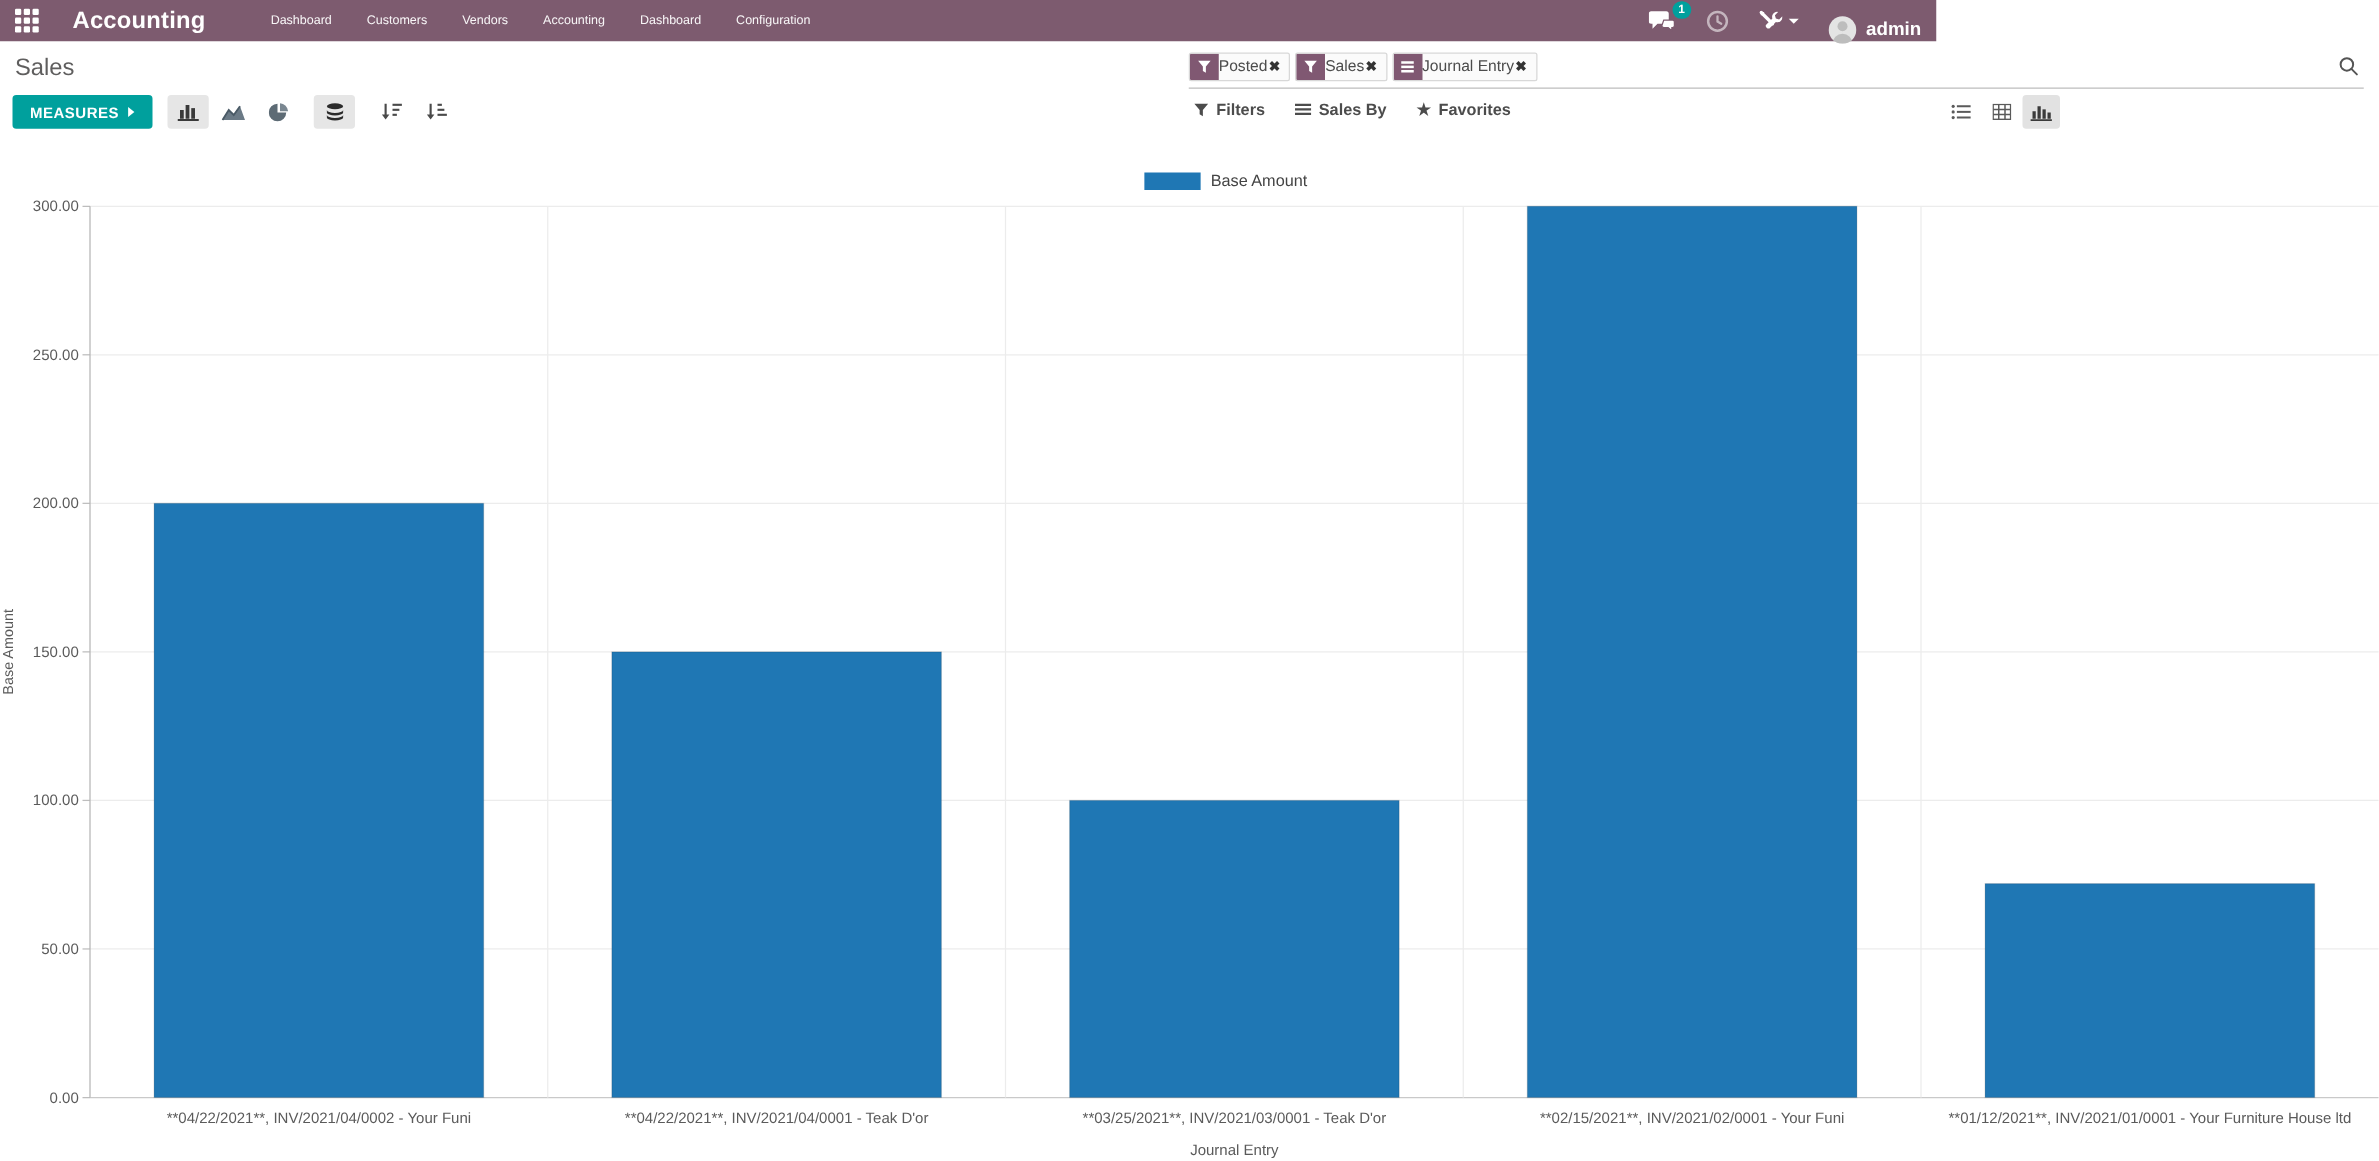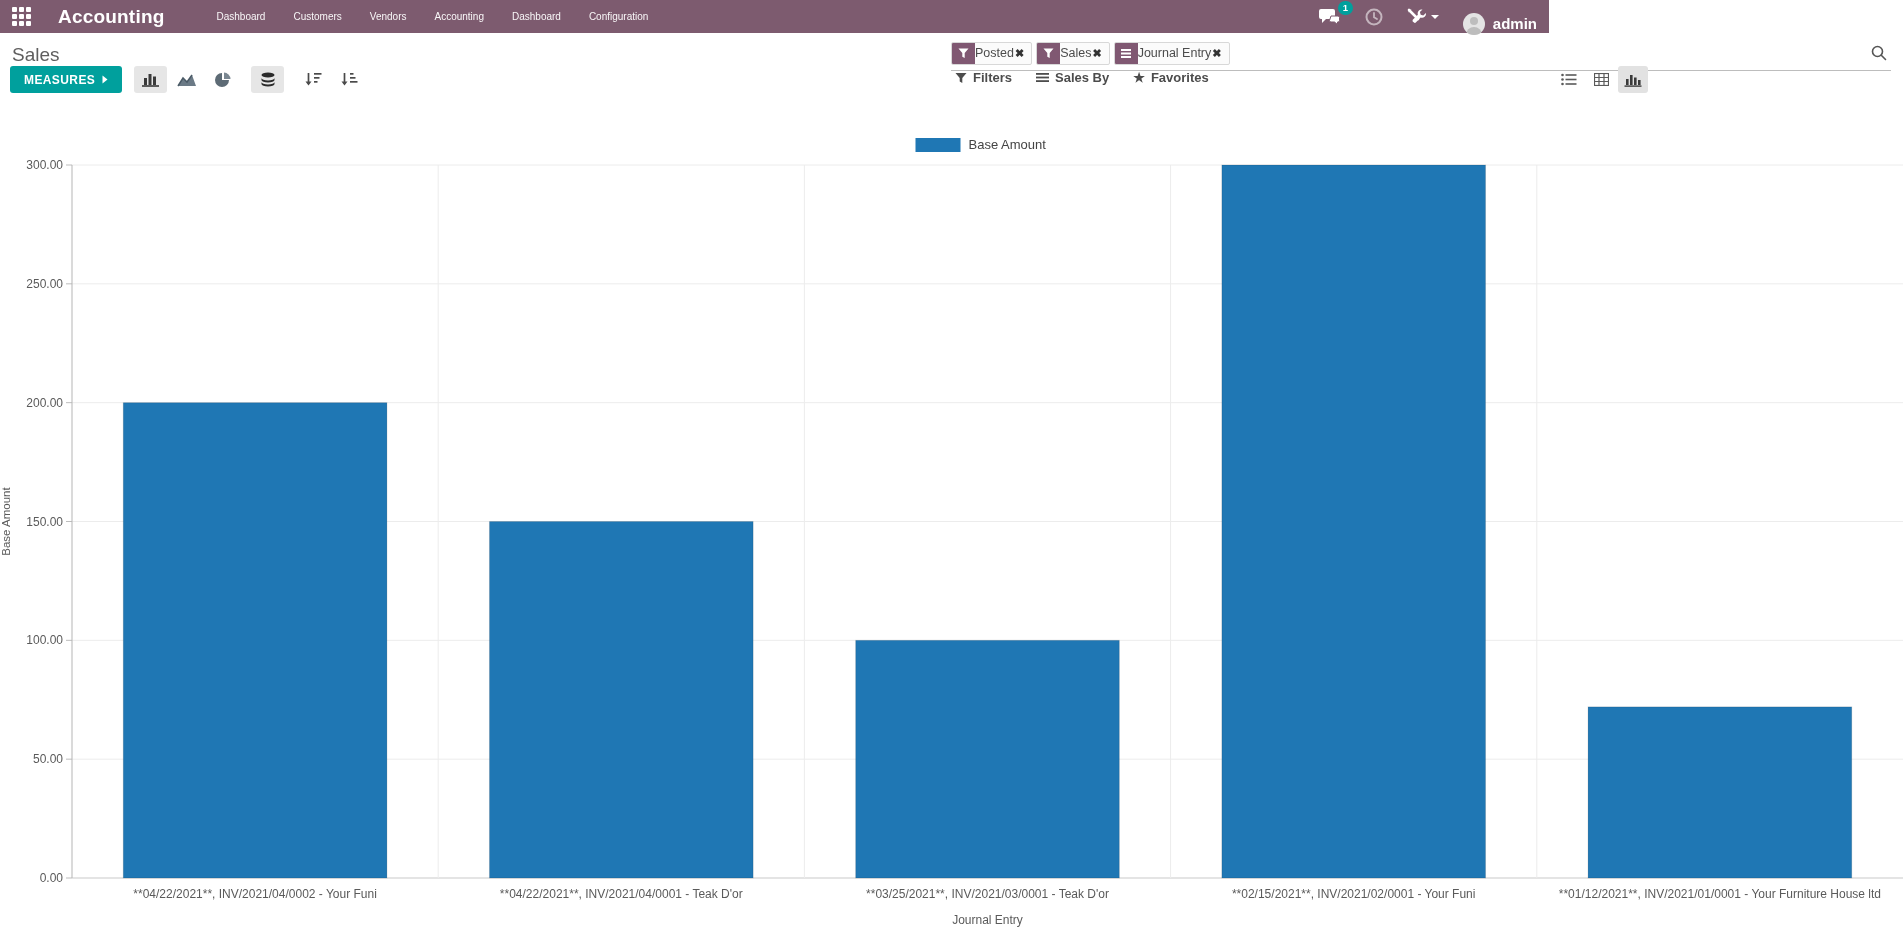--- a/index.html
+++ b/index.html
@@ -36,21 +36,21 @@
            background:#fbfbfb; border-radius:2px; overflow:hidden; }
   .facet-icon { width:23px; background:#805872; display:flex; align-items:center; justify-content:center; }
   .facet-label { display:flex; align-items:center; padding:0 0; font-size:12.5px; color:#4c4c4c; }
   .facet-remove { display:flex; align-items:center; padding:0 7px 0 1px; font-size:11px; font-weight:bold;
                   color:#333; cursor:pointer; }
   .search-input { flex:1; border:none; outline:none; background:transparent; font-size:13px;
                   color:#444; padding:0 6px; font-family:"Liberation Sans", sans-serif; }
   .search-input::placeholder { color:#b9b9b9; }
   .search-mag { margin-left:auto; cursor:pointer; display:flex; align-items:center; padding-right:4px; }
 
-  .cp-row2 { position:absolute; left:0; top:63px; width:1656px; height:36px; }
+  .cp-row2 { position:absolute; left:0; top:73px; width:1656px; height:36px; }
   .left-tools { position:absolute; left:10px; top:3px; display:flex; align-items:center; gap:3px; }
   .btn-measures { background:#00a09d; color:#fff; font-size:12px; font-weight:bold; border:none;
                   height:27px; padding:0 14px; border-radius:3px; cursor:pointer; letter-spacing:.4px;
                   display:flex; align-items:center; gap:7px; font-family:"Liberation Sans", sans-serif; }
   .icon-btn { width:33px; height:27px; display:flex; align-items:center; justify-content:center;
               cursor:pointer; border-radius:3px; background:transparent; border:none; }
   .icon-btn.active { background:#e6e6e6; }
   .gap-sm { width:6px; }
 
   .search-menus { position:absolute; left:955px; top:7px; display:flex; gap:24px; font-size:13px; color:#444; }

